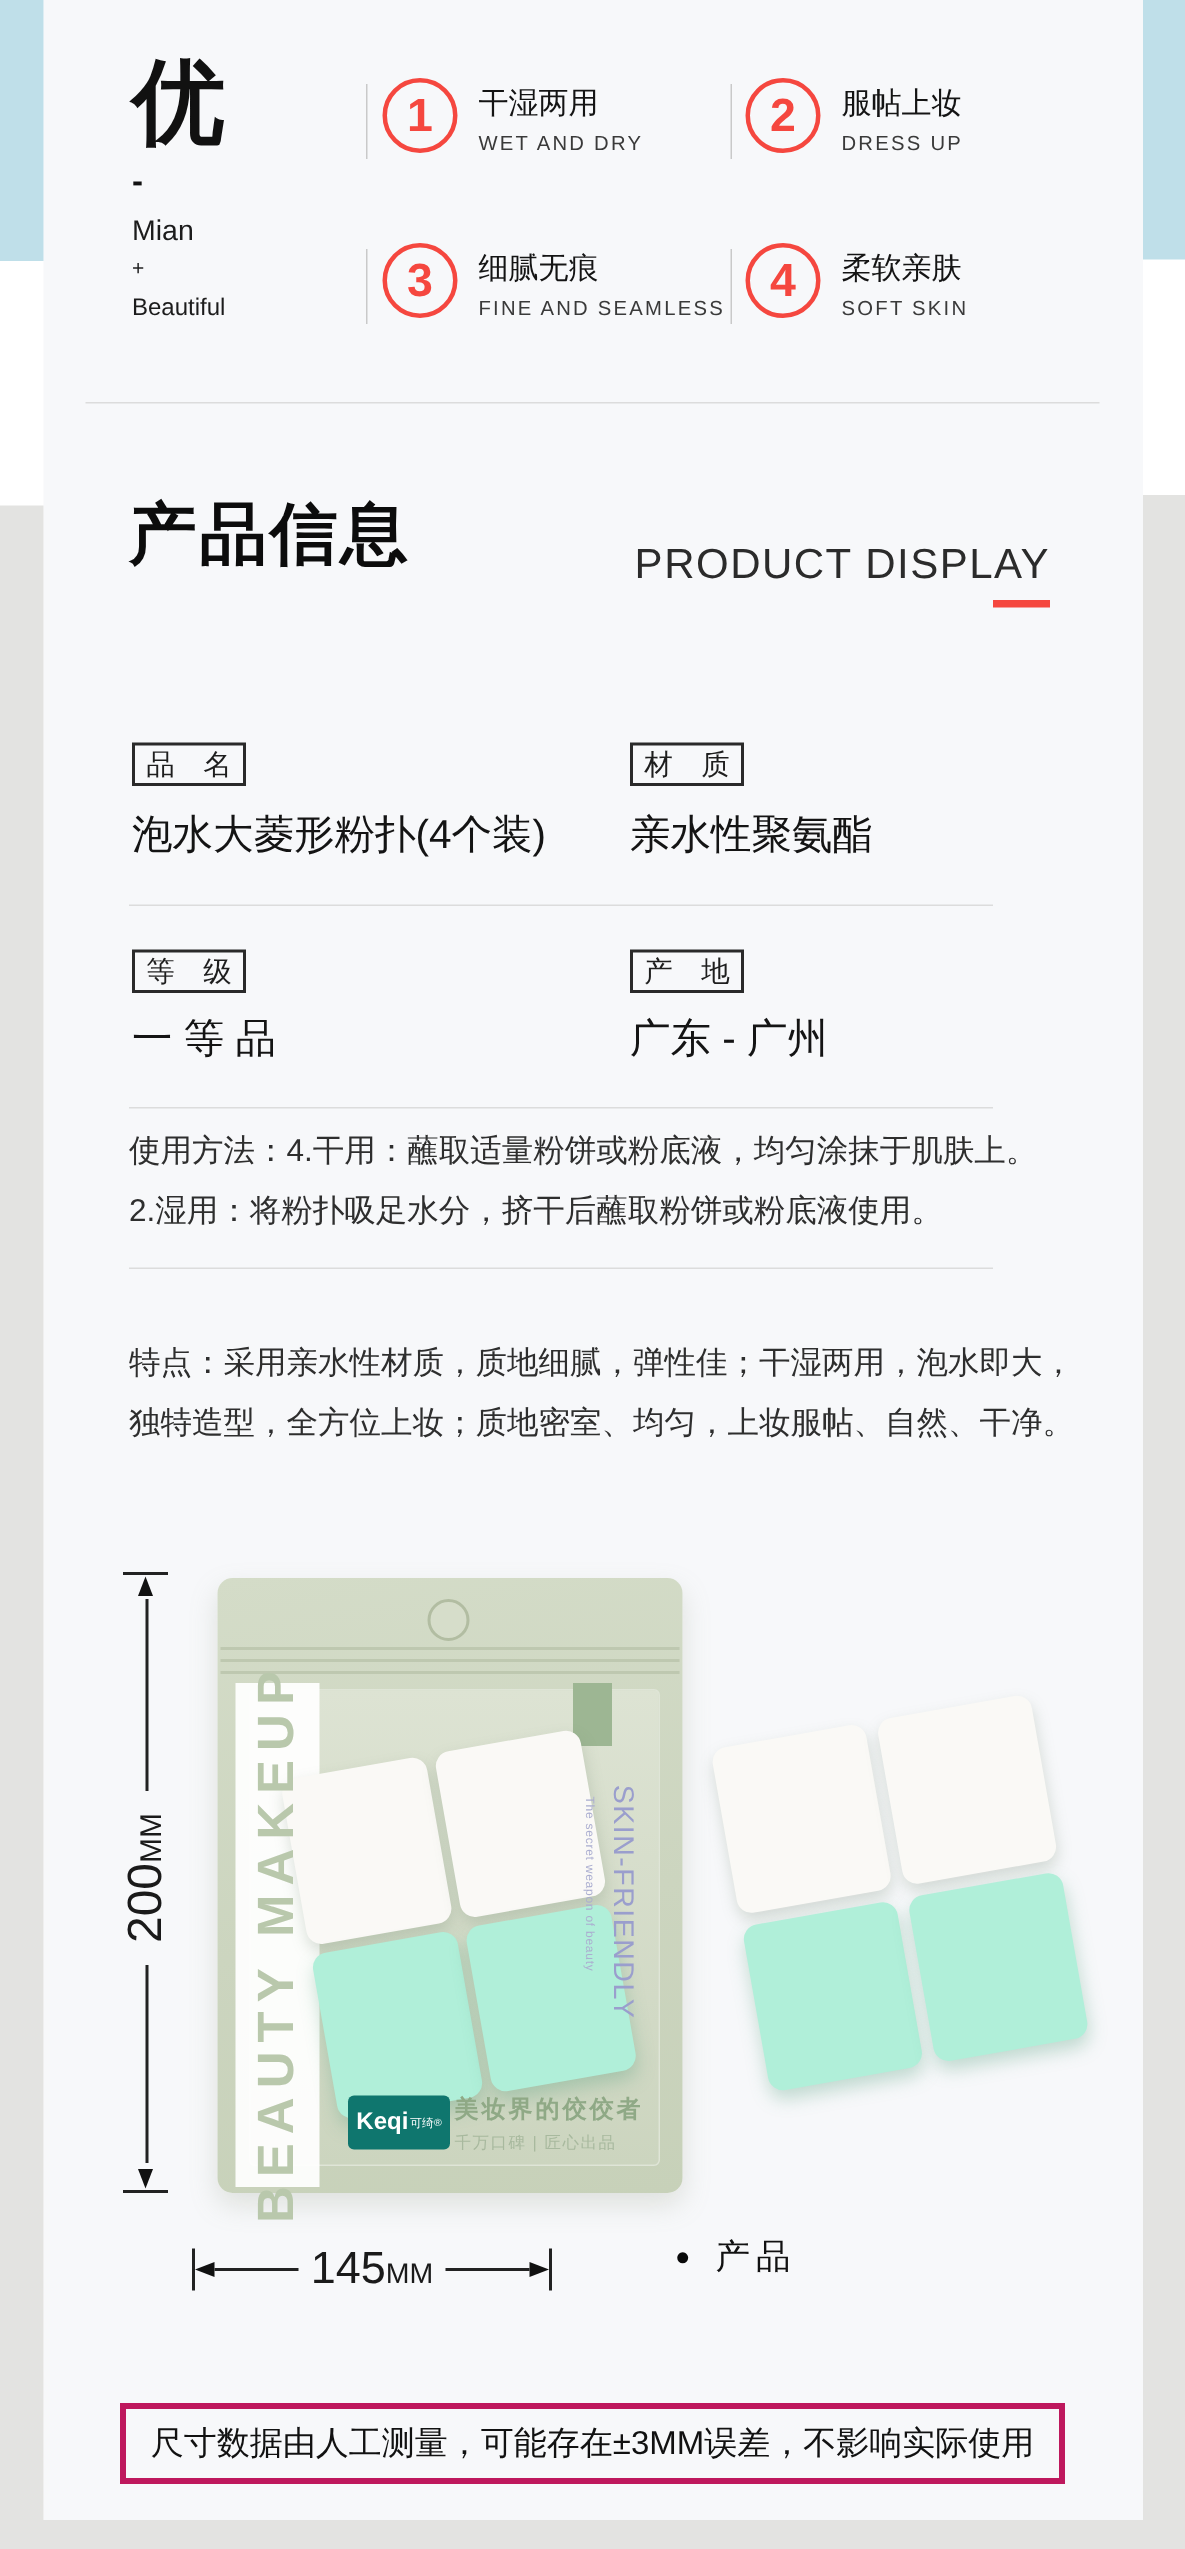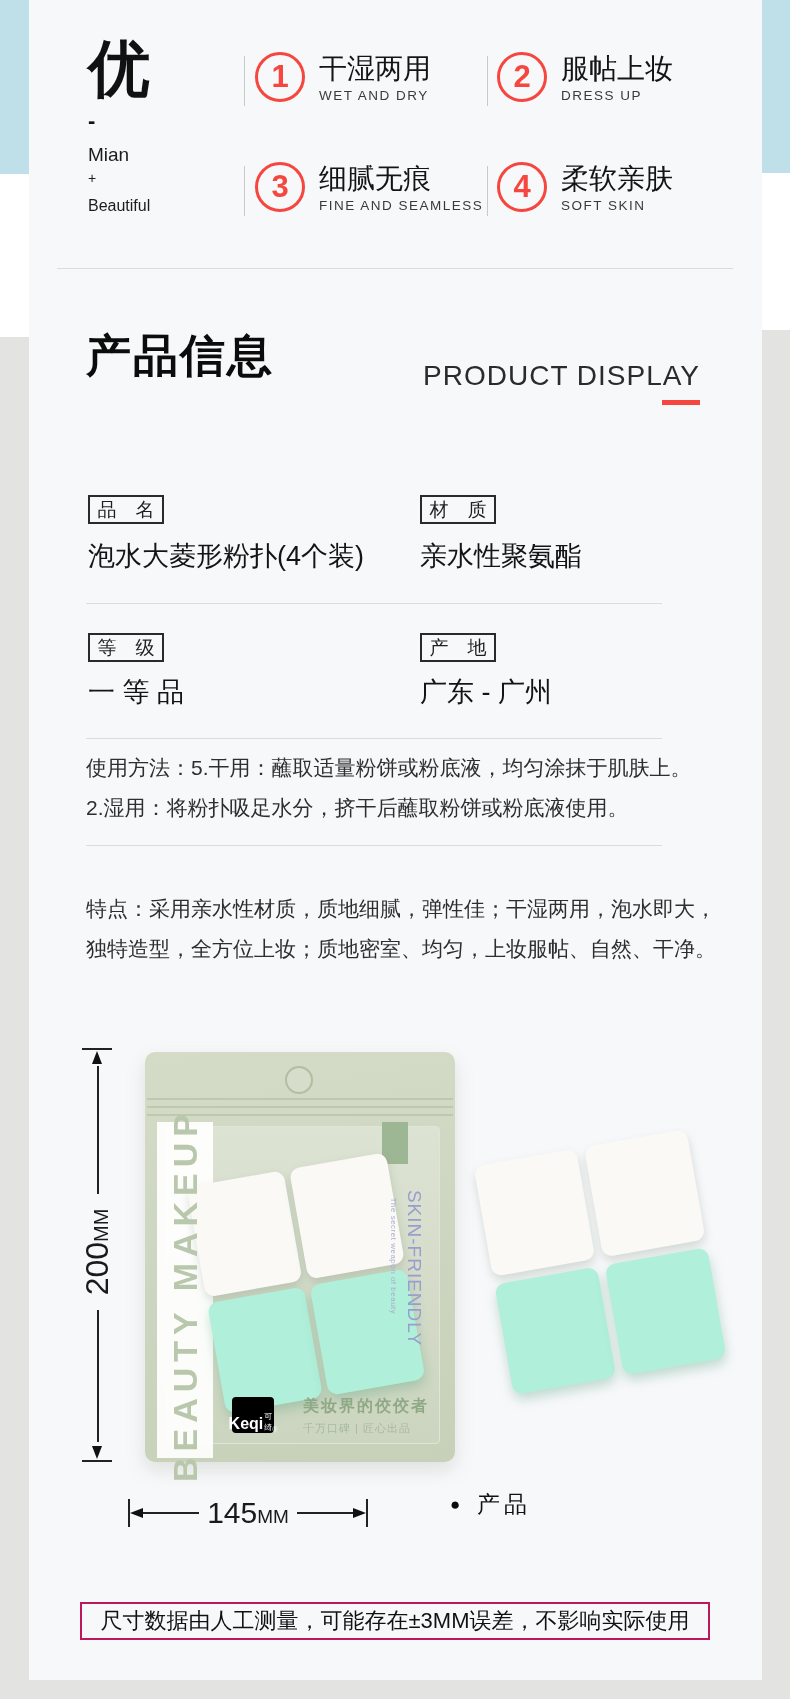--- a/index.html
+++ b/index.html
@@ -21,21 +21,21 @@
   .brand .plus{font-size:14px;margin-top:7px;line-height:1;color:#1c1c1c;}
   .brand .en2{font-size:16px;margin-top:13px;line-height:1;color:#1c1c1c;}
 
   
   .vsep{position:absolute;width:1px;height:50px;background:#c9c9c9;}
   .feat{position:absolute;display:flex;align-items:flex-start;}
   .num-circle{width:50px;height:50px;border:3px solid #f5473f;border-radius:50%;
     display:flex;align-items:center;justify-content:center;
     color:#f5473f;font-size:31px;font-weight:900;flex:none;}
   .feat .txt{margin-left:14px;padding-top:2px;}
-  .feat .t1{font-size:28px;font-weight:500;color:#141414;line-height:30px;white-space:nowrap;}
+  .feat .t1{font-size:20px;font-weight:500;color:#141414;line-height:30px;white-space:nowrap;}
   .feat .t2{font-size:13.5px;letter-spacing:1.5px;color:#3a3a3a;margin-top:4px;white-space:nowrap;}
 
   .divider{position:absolute;height:1px;background:#dcdcdc;}
 
   
   .sec-title{position:absolute;left:86px;top:326px;font-size:45px;font-weight:900;letter-spacing:2px;color:#0c0c0c;}
   .sec-sub{position:absolute;right:90px;top:360px;font-size:28px;font-weight:400;letter-spacing:1px;color:#2b2b2b;}
   .sec-redbar{position:absolute;left:662px;top:400px;width:38px;height:5px;background:#f5473f;}
 
   
@@ -72,41 +72,41 @@
   .sf-text{font-size:19px;letter-spacing:1px;color:#9a9ecd;}
   .sf-sub{font-size:8px;letter-spacing:.5px;color:#abaed0;}
 
   .puff-grid{position:absolute;display:grid;transform:rotate(-10deg);transform-origin:center;}
   .puff{border-radius:10px;}
   .puff.white{background:#faf9f6;box-shadow:0 5px 10px rgba(120,140,120,.28);}
   .puff.mint{background:#b0efd9;box-shadow:0 6px 12px rgba(90,160,130,.35);}
   .grid-in{left:205px;top:1168px;grid-template-columns:98px 98px;grid-auto-rows:112px;gap:6px;}
   .grid-out{left:492px;top:1146px;grid-template-columns:104px 104px;grid-auto-rows:112px;gap:8px;}
 
-  .keqi{position:absolute;left:232px;top:1397px;width:42px;height:36px;border-radius:4px;background:#000000;
-    display:flex;align-items:flex-end;justify-content:center;color:#fff;}
+  .keqi{position:absolute;left:232px;top:1397px;width:68px;height:36px;border-radius:4px;background:#0f766e;
+    display:flex;align-items:center;justify-content:center;color:#fff;}
   .keqi .en{font-size:16px;font-weight:700;}
   .keqi .cn{font-size:8px;margin-left:1px;}
   .keqi .reg{font-size:7px;vertical-align:top;}
   .slogan{position:absolute;left:303px;top:1396px;font-size:16px;font-weight:700;color:#8fa986;letter-spacing:2px;}
   .slogan-sub{position:absolute;left:303px;top:1421px;font-size:11px;color:#a8b99e;letter-spacing:1px;}
 
   .hdim{position:absolute;left:128px;top:1498px;width:240px;height:30px;display:flex;align-items:center;}
   .hdim .tick{width:2px;height:28px;background:#222;flex:none;}
   .hdim .arr.left{position:static;border-right:13px solid #111;border-left:none;flex:none;}
   .hdim .arr.right{position:static;border-left:13px solid #111;border-right:none;flex:none;}
   .hdim .hline{height:1.5px;background:#222;flex:1;}
   .hdim .hlabel{color:#1a1a1a;padding:0 8px;white-space:nowrap;flex:none;}
   .hdim .big{font-size:30px;}
   .hdim .small{font-size:19px;}
 
   .prod-bullet{position:absolute;left:450px;top:1496px;font-size:17px;color:#0a0a0a;line-height:1;}
   .prod-label{position:absolute;left:477px;top:1489px;font-size:23px;letter-spacing:4px;color:#111;}
 
-  .disclaimer{position:absolute;left:80px;top:1602px;width:630px;height:38px;border:2px solid #be185d;
+  .disclaimer{position:absolute;left:80px;top:1602px;width:630px;height:54px;border:4px solid #be185d;
     display:flex;align-items:center;justify-content:center;font-size:22px;color:#111;white-space:nowrap;}
 </style>
 </head>
 <body>
 
 <div class="page">
 
   <div class="card"></div>
   <div class="strip blue-l"></div>
   <div class="strip blue-r"></div>
@@ -168,21 +168,21 @@
   <div class="fval" style="left:420px;top:538px;">亲水性聚氨酯</div>
   <div class="divider" style="left:86px;top:603px;width:576px;"></div>
 
   <div class="fbox" style="left:88px;top:633px;">等　级</div>
   <div class="fbox" style="left:420px;top:633px;">产　地</div>
   <div class="fval" style="left:88px;top:674px;">一 等 品</div>
   <div class="fval" style="left:420px;top:674px;">广东 - 广州</div>
   <div class="divider" style="left:86px;top:738px;width:576px;"></div>
 
   <div class="para" style="top:748px;">
-    <div>使用方法：5.干用：蘸取适量粉饼或粉底液，均匀涂抹于肌肤上。</div>
+    <div>使用方法：4.干用：蘸取适量粉饼或粉底液，均匀涂抹于肌肤上。</div>
     <div>2.湿用：将粉扑吸足水分，挤干后蘸取粉饼或粉底液使用。</div>
   </div>
   <div class="divider" style="left:86px;top:845px;width:576px;"></div>
 
   <div class="para" style="top:889px;">
     <div>特点：采用亲水性材质，质地细腻，弹性佳；干湿两用，泡水即大，</div>
     <div>独特造型，全方位上妆；质地密室、均匀，上妆服帖、自然、干净。</div>
   </div>
 
   <div class="vdim">

